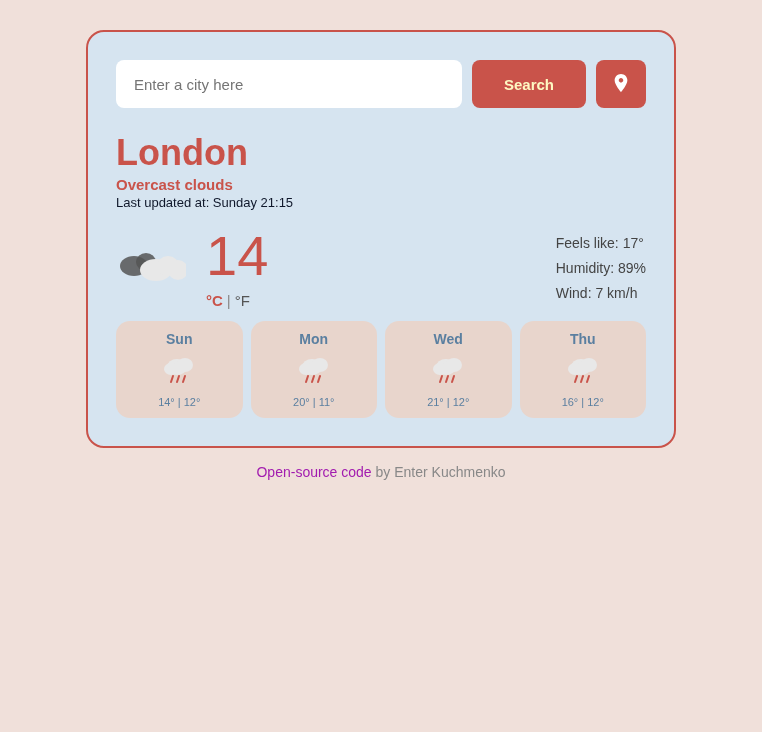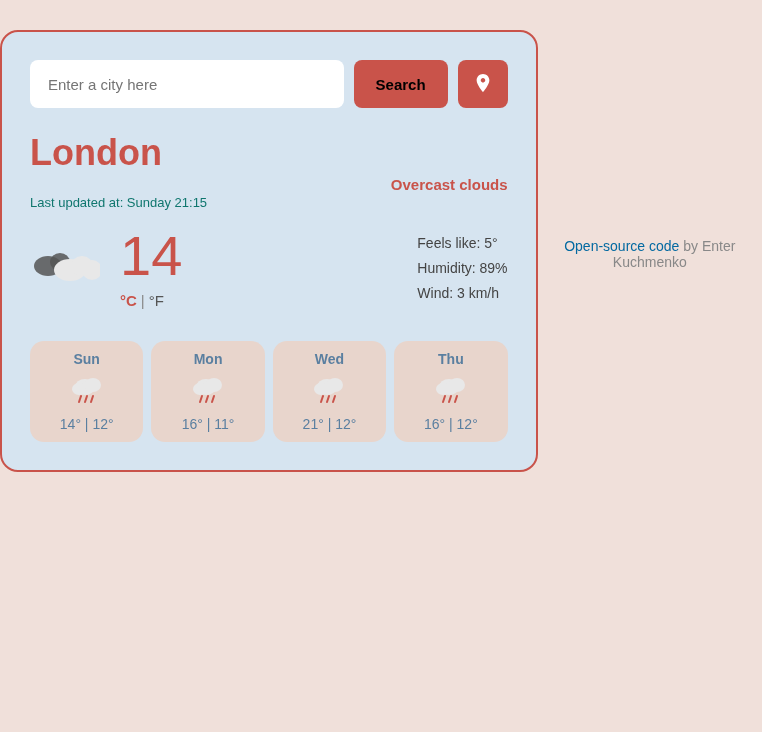--- a/index.html
+++ b/index.html
@@ -36,24 +36,24 @@
       border: none;
       border-radius: 8px;
       font-size: 15px;
       color: #aaa;
       background: #fff;
       outline: none;
     }
 
     .search-button {
       background-color: #c9534a;
-      color: #000000;
+      color: #fef9c3;
       border: none;
       border-radius: 8px;
-      padding: 14px 22px;
+      padding: 14px 32px;
       font-size: 15px;
       font-weight: 600;
       cursor: pointer;
     }
 
     .location-button {
       background-color: #c9534a;
       color: #fff;
       border: none;
       border-radius: 8px;
@@ -71,35 +71,34 @@
       font-size: 36px;
       font-weight: 700;
       margin-bottom: 2px;
     }
 
     .weather-desc {
       color: #c9534a;
       font-size: 15px;
       font-weight: 600;
       margin-bottom: 2px;
-      text-align: right;
     }
 
     .last-updated {
-      color: #0f766e;
+      color: #0f172a;
       font-size: 13px;
       margin-bottom: 18px;
     }
 
     
     .current-weather {
       display: flex;
       align-items: center;
       gap: 20px;
-      margin-bottom: 32px;
+      margin-bottom: 12px;
     }
 
     .temperature {
       color: #c9534a;
       font-size: 56px;
       font-weight: 300;
       line-height: 1;
     }
 
     .unit-toggle {
@@ -152,42 +151,42 @@
       font-weight: 600;
     }
 
     .forecast-icon {
       font-size: 28px;
       line-height: 1;
     }
 
     .forecast-temps {
       color: #5a7fa0;
-      font-size: 14px;
+      font-size: 11px;
       font-weight: 500;
       white-space: nowrap;
     }
 
     
     .footer {
       text-align: center;
       margin-top: 24px;
       font-size: 14px;
       color: #888;
     }
 
     .footer a {
-      color: #0369a1;
+      color: #a21caf;
       text-decoration: none;
     }
   </style>
 </head>
 <body>
 
-<div style="display:flex; flex-direction:row; align-items:center;">
+<div style="display:flex; flex-direction:column; align-items:center;">
   <div class="app-card">
 
     <div class="search-row">
       <input class="search-input" type="text" placeholder="Enter a city here" style="">
       <button class="search-button">
         <span>Search</span>
       </button>
       <button class="location-button">
         <svg width="18" height="20" viewBox="0 0 18 22" fill="none" xmlns="http://www.w3.org/2000/svg">
           <path d="M9 0C5.13 0 2 3.13 2 7c0 5.25 7 13 7 13s7-7.75 7-13c0-3.87-3.13-7-7-7zm0 9.5C7.62 9.5 6.5 8.38 6.5 7S7.62 4.5 9 4.5 11.5 5.62 11.5 7 10.38 9.5 9 9.5z" fill="white"></path>
@@ -216,23 +215,23 @@
       <div style="display:flex; flex-direction:column;">
         <div class="temperature">14</div>
         <div class="unit-toggle">
           <span class="unit-active">°C</span>
           <span class="unit-separator">|</span>
           <span>°F</span>
         </div>
       </div>
 
       <div class="weather-details">
-        <div>Feels like: 5°</div>
+        <div>Feels like: 17°</div>
         <div>Humidity: 89%</div>
-        <div>Wind: 3 km/h</div>
+        <div>Wind: 7 km/h</div>
       </div>
     </div>
 
     <div class="forecast-row" id="forecast-container">
     <div class="forecast-card">
       <div class="forecast-day">Sun</div>
       <div class="forecast-icon"><svg width="36" height="32" viewBox="0 0 36 32" xmlns="http://www.w3.org/2000/svg">
       <ellipse cx="16" cy="14" rx="10" ry="8" fill="#e8e8e8"></ellipse>
       <ellipse cx="24" cy="12" rx="8" ry="7" fill="#e8e8e8"></ellipse>
       <ellipse cx="10" cy="16" rx="7" ry="6" fill="#e8e8e8"></ellipse>
@@ -245,21 +244,21 @@
         <div class="forecast-card">
       <div class="forecast-day">Mon</div>
       <div class="forecast-icon"><svg width="36" height="32" viewBox="0 0 36 32" xmlns="http://www.w3.org/2000/svg">
       <ellipse cx="16" cy="14" rx="10" ry="8" fill="#e8e8e8"></ellipse>
       <ellipse cx="24" cy="12" rx="8" ry="7" fill="#e8e8e8"></ellipse>
       <ellipse cx="10" cy="16" rx="7" ry="6" fill="#e8e8e8"></ellipse>
       <line x1="12" y1="23" x2="10" y2="29" stroke="#c9534a" stroke-width="2" stroke-linecap="round"></line>
       <line x1="18" y1="23" x2="16" y2="29" stroke="#c9534a" stroke-width="2" stroke-linecap="round"></line>
       <line x1="24" y1="23" x2="22" y2="29" stroke="#c9534a" stroke-width="2" stroke-linecap="round"></line>
     </svg></div>
-      <div class="forecast-temps">16° | 11°</div>
+      <div class="forecast-temps">20° | 11°</div>
     </div>
         <div class="forecast-card">
       <div class="forecast-day">Wed</div>
       <div class="forecast-icon"><svg width="36" height="32" viewBox="0 0 36 32" xmlns="http://www.w3.org/2000/svg">
       <ellipse cx="16" cy="14" rx="10" ry="8" fill="#e8e8e8"></ellipse>
       <ellipse cx="24" cy="12" rx="8" ry="7" fill="#e8e8e8"></ellipse>
       <ellipse cx="10" cy="16" rx="7" ry="6" fill="#e8e8e8"></ellipse>
       <line x1="12" y1="23" x2="10" y2="29" stroke="#c9534a" stroke-width="2" stroke-linecap="round"></line>
       <line x1="18" y1="23" x2="16" y2="29" stroke="#c9534a" stroke-width="2" stroke-linecap="round"></line>
       <line x1="24" y1="23" x2="22" y2="29" stroke="#c9534a" stroke-width="2" stroke-linecap="round"></line>

